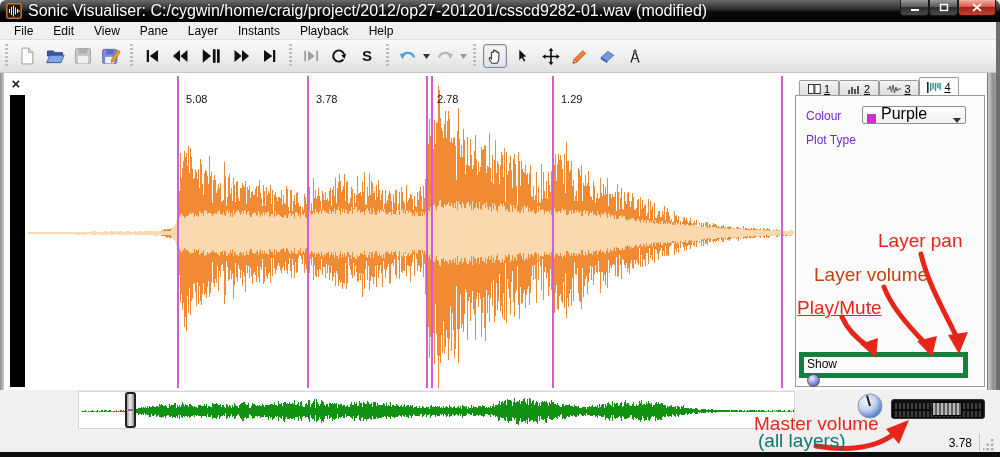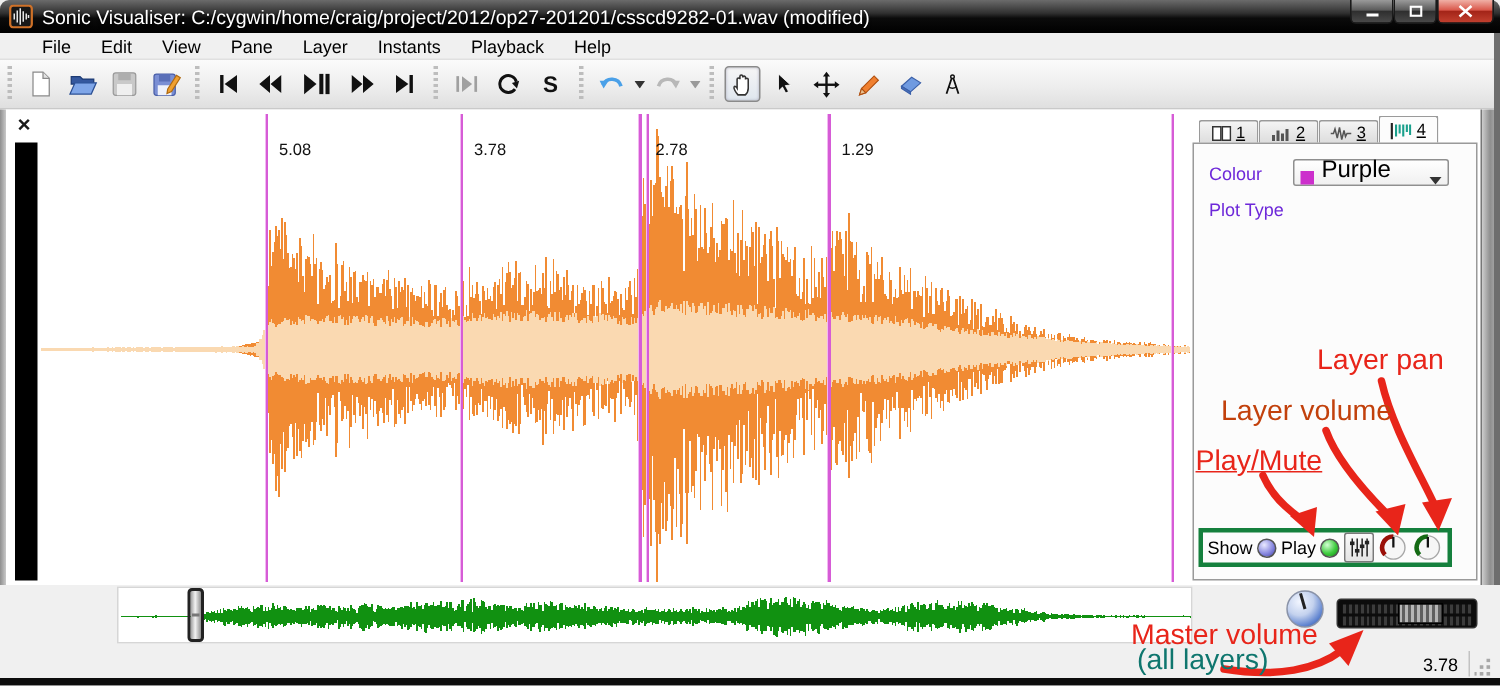--- a/index.html
+++ b/index.html
@@ -4,28 +4,28 @@
 <style>
   html,body{margin:0;padding:0;background:#666;}
   *{box-sizing:border-box;}
   #win{position:relative;width:1000px;height:457px;background:#f0f0f0;
        font-family:"Liberation Sans","DejaVu Sans",sans-serif;overflow:hidden;-webkit-user-select:none;user-select:none;}
   
   .titlebar{position:absolute;left:0;top:0;width:1000px;height:22px;
     background:linear-gradient(#6b6b6b,#303030 40%,#0b0b0b 55%,#000);
     border-radius:6px 6px 0 0;display:flex;align-items:center;color:#fff;}
   .appicon{margin:0 6px 0 6px;width:16px;height:16px;flex:0 0 16px;}
-  .titletext{font-size:13px;white-space:nowrap;text-shadow:0 1px 2px #000;}
+  .titletext{font-size:16px;white-space:nowrap;text-shadow:0 1px 2px #000;}
   .winbtns{position:absolute;right:4px;top:0;display:flex;}
   .wbtn{width:29px;height:16px;border:1px solid #1a1a1a;border-top:none;border-radius:0 0 4px 4px;
     background:linear-gradient(#9a9a9a,#5a5a5a 45%,#2e2e2e 50%,#4a4a4a);display:flex;align-items:center;justify-content:center;}
   .wbtn.close{width:38px;background:linear-gradient(#f0b0a6,#d9574a 45%,#a32418 50%,#c2402f);}
   
   .menubar{position:absolute;left:0;top:22px;width:1000px;height:18px;background:#f0f0f0;
-    border-bottom:1px solid #e0e0e0;display:flex;align-items:center;padding-left:18px;}
+    border-bottom:1px solid #e0e0e0;display:flex;align-items:center;padding-left:4px;}
   .menuitem{font-size:12px;color:#000;padding:0 10px;line-height:18px;}
   
   .toolbar{position:absolute;left:0;top:40px;width:1000px;height:33px;
     background:linear-gradient(#fbfbfb,#ececec 60%,#dfdfdf);border-bottom:1px solid #c9c9c9;
     display:flex;align-items:center;}
   .grip{width:3px;height:24px;margin:0 5px;background:repeating-linear-gradient(180deg,#bdbdbd 0 2px,transparent 2px 4px);}
   .tbtn{width:24px;height:24px;margin:0 2px;display:flex;align-items:center;justify-content:center;border-radius:3px;}
   .tbtn.wide{width:30px;}
   .tbtn.sel{border:1px solid #8a8a8a;background:linear-gradient(#f6f6f6,#dfe6ee);box-shadow:inset 0 0 2px #aab;}
   .ddarrow{width:9px;height:24px;display:flex;align-items:center;justify-content:center;}
@@ -48,22 +48,22 @@
      font-size:11px;}
   .tab.sel{height:19px;background:#fcfcfc;}
   .tab .num{text-decoration:underline;}
   .pbody{position:absolute;left:0px;top:18px;width:190px;height:292px;border:1px solid #9a9a9a;background:#fcfcfc;}
   .prow{position:absolute;left:10px;font-size:12px;color:#6d28d9;}
   .pselect{position:absolute;left:66px;width:104px;height:18px;border:1px solid #8f8f8f;border-radius:2px;
      background:linear-gradient(#fff,#f0f0f0);display:flex;align-items:flex-end;font-size:16px;padding:0 4px;gap:5px;}
   .pselect .spring{flex:1;}
   .swatch{width:9px;height:9px;background:#cc2fcc;flex:0 0 9px;}
   .selarrow{width:0;height:0;border-left:4px solid transparent;border-right:4px solid transparent;border-top:5px solid #333;}
-  .showbox{position:absolute;left:3px;bottom:8px;width:169px;height:26px;border:3px solid #15803d;
-     display:flex;align-items:center;font-size:12px;padding:0 3px;gap:3px;background:#fcfcfc;}
+  .showbox{position:absolute;left:3px;bottom:8px;width:169px;height:26px;border:5px solid #15803d;
+     display:flex;align-items:flex-start;font-size:12px;padding:0 3px;gap:3px;background:#fcfcfc;flex-direction:column;}
   .led{width:13px;height:13px;border-radius:50%;flex:0 0 13px;}
   .led.show{background:radial-gradient(circle at 35% 30%,#e9e9ff,#8a8ae0 55%,#3d3da8);border:1px solid #555;}
   .led.play{background:radial-gradient(circle at 35% 30%,#d2ffd2,#3ecb3e 55%,#0f8a0f);border:1px solid #555;}
   .faderbtn{width:20px;height:20px;border:1px solid #7a7a7a;border-radius:2px;background:linear-gradient(#fafafa,#e4e4e4);
      display:flex;align-items:center;justify-content:center;flex:0 0 20px;}
   
   .bottomarea{position:absolute;left:0;top:390px;width:1000px;height:62px;background:#f0f0f0;}
   .overview{position:absolute;left:78px;top:391px;width:717px;height:38px;background:#fff;border:1px solid #d6d6d6;}
   #ovsvg{position:absolute;left:0;top:0;}
   .playhead{position:absolute;left:125px;top:392px;width:11px;height:36px;border:2px solid #222;border-radius:3px;

